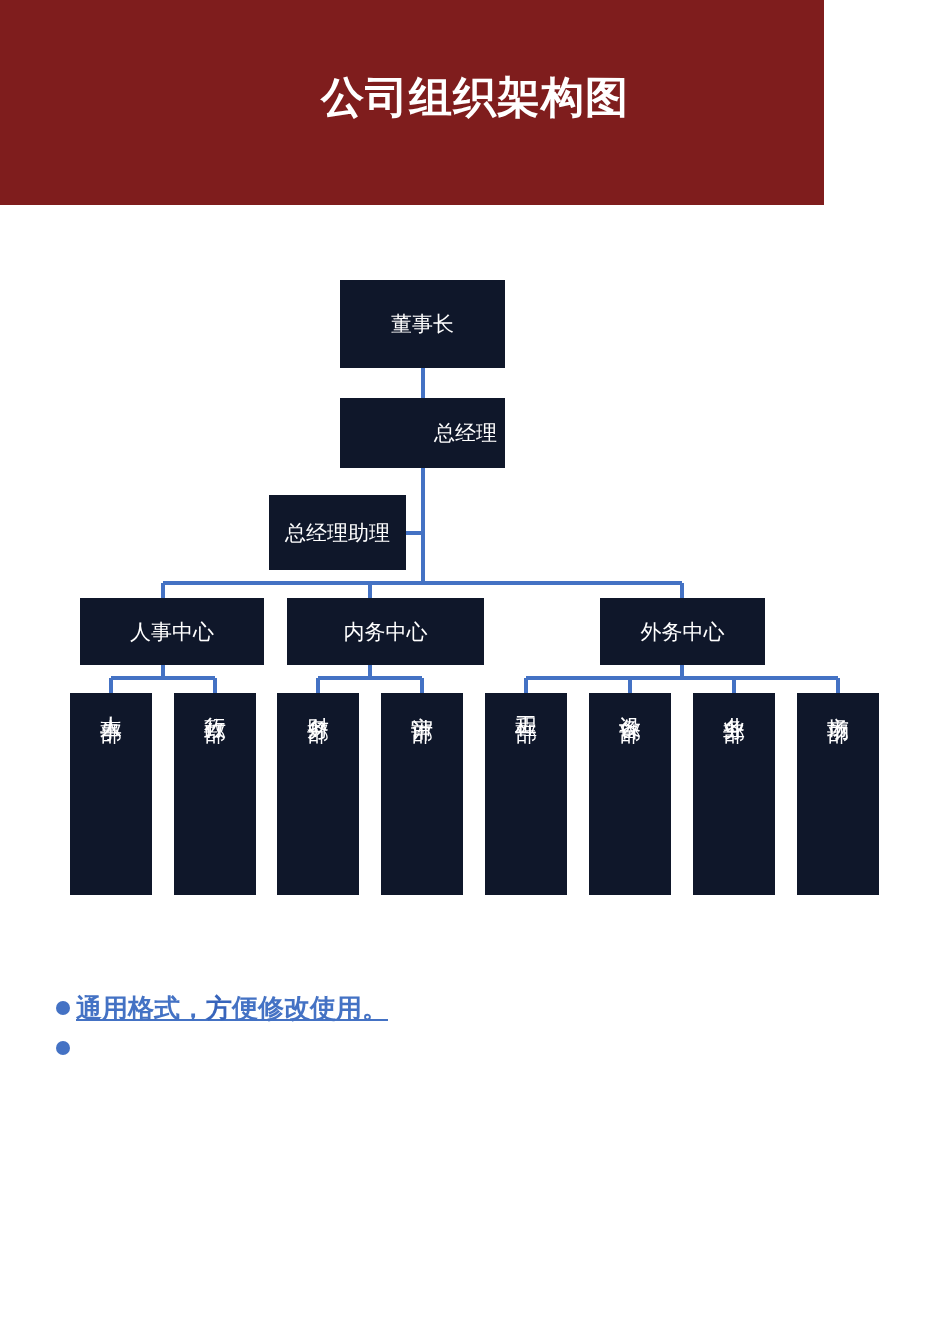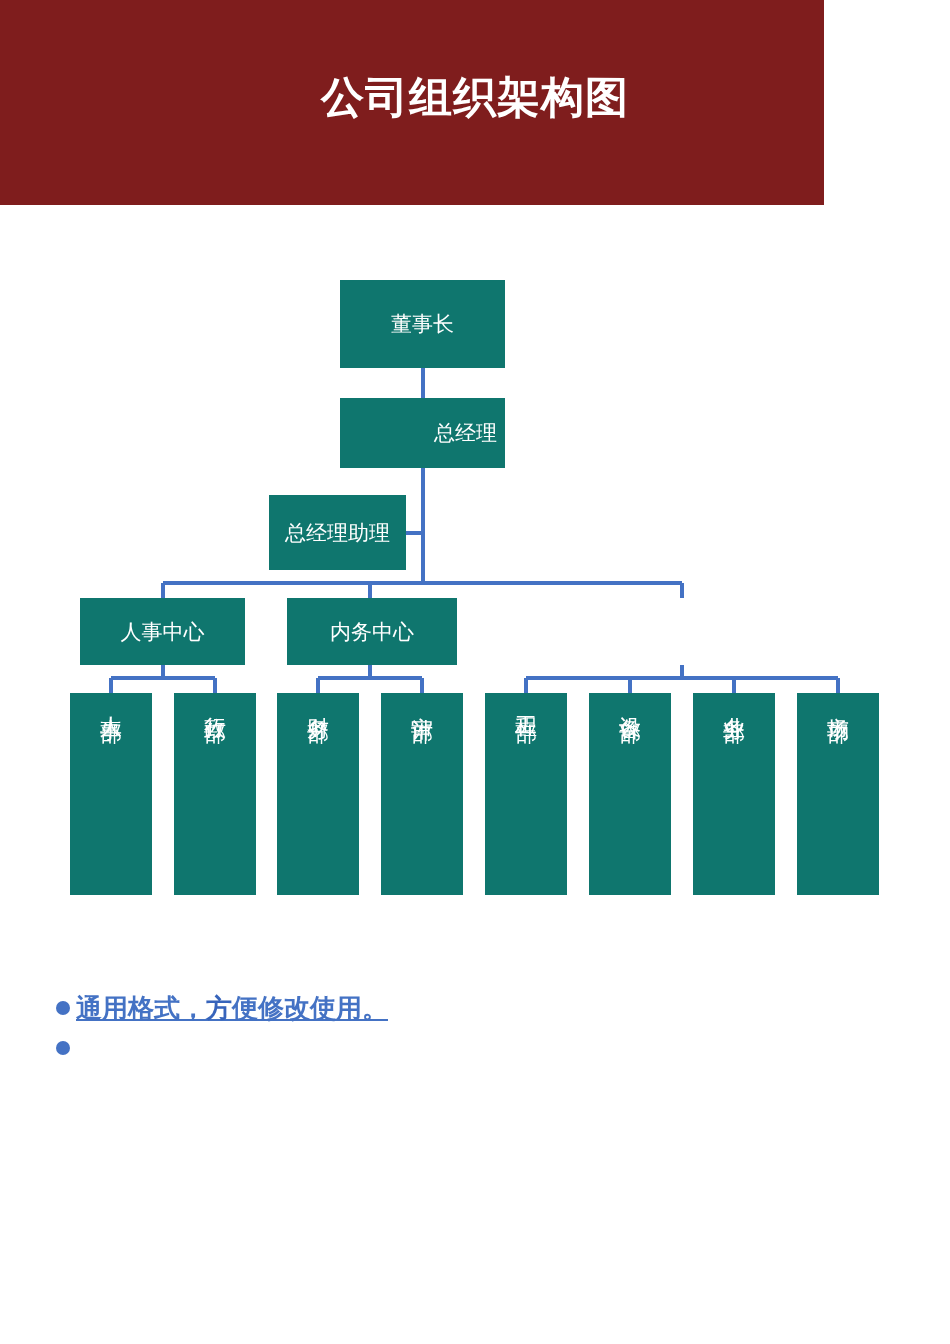--- a/index.html
+++ b/index.html
@@ -49,21 +49,21 @@
   #connector-layer {
     position: absolute;
     left: 0;
     top: 0;
     width: 950px;
     height: 960px;
   }
 
   .node {
     position: absolute;
-    background: #0f766e;
+    background: #0f172a;
     box-sizing: border-box;
     color: #ffffff;
     display: flex;
     justify-content: center;
     z-index: 2;
   }
   .node.horiz {
     align-items: center;
     text-align: center;
     font-size: 21px;
@@ -158,25 +158,28 @@
   </div>
 
   <div class="node horiz" style="left:340px; top:398px; width:165px; height:70px;justify-content:flex-end;">
     <span>总经理</span>
   </div>
 
   <div class="node horiz" style="left:269px; top:495px; width:137px; height:75px;">
     <span>总经理助理</span>
   </div>
 
-  <div class="node horiz" style="left:80px; top:598px; width:165px; height:67px;">
+  <div class="node horiz" style="left:80px; top:598px; width:184px; height:67px;">
     <span>人事中心</span>
   </div>
-  <div class="node horiz" style="left:287px; top:598px; width:170px; height:67px;">
+  <div class="node horiz" style="left:287px; top:598px; width:197px; height:67px;">
     <span>内务中心</span>
+  </div>
+  <div class="node horiz" style="left:600px; top:598px; width:165px; height:67px;">
+    <span>外务中心</span>
   </div>
 
   <div class="node vert" style="left:70px; top:693px; width:82px; height:202px;">
     <span class="vlabel">人事部</span>
   </div>
   <div class="node vert" style="left:174px; top:693px; width:82px; height:202px;">
     <span class="vlabel">行政部</span>
   </div>
   <div class="node vert" style="left:277px; top:693px; width:82px; height:202px;">
     <span class="vlabel">财务部</span>

